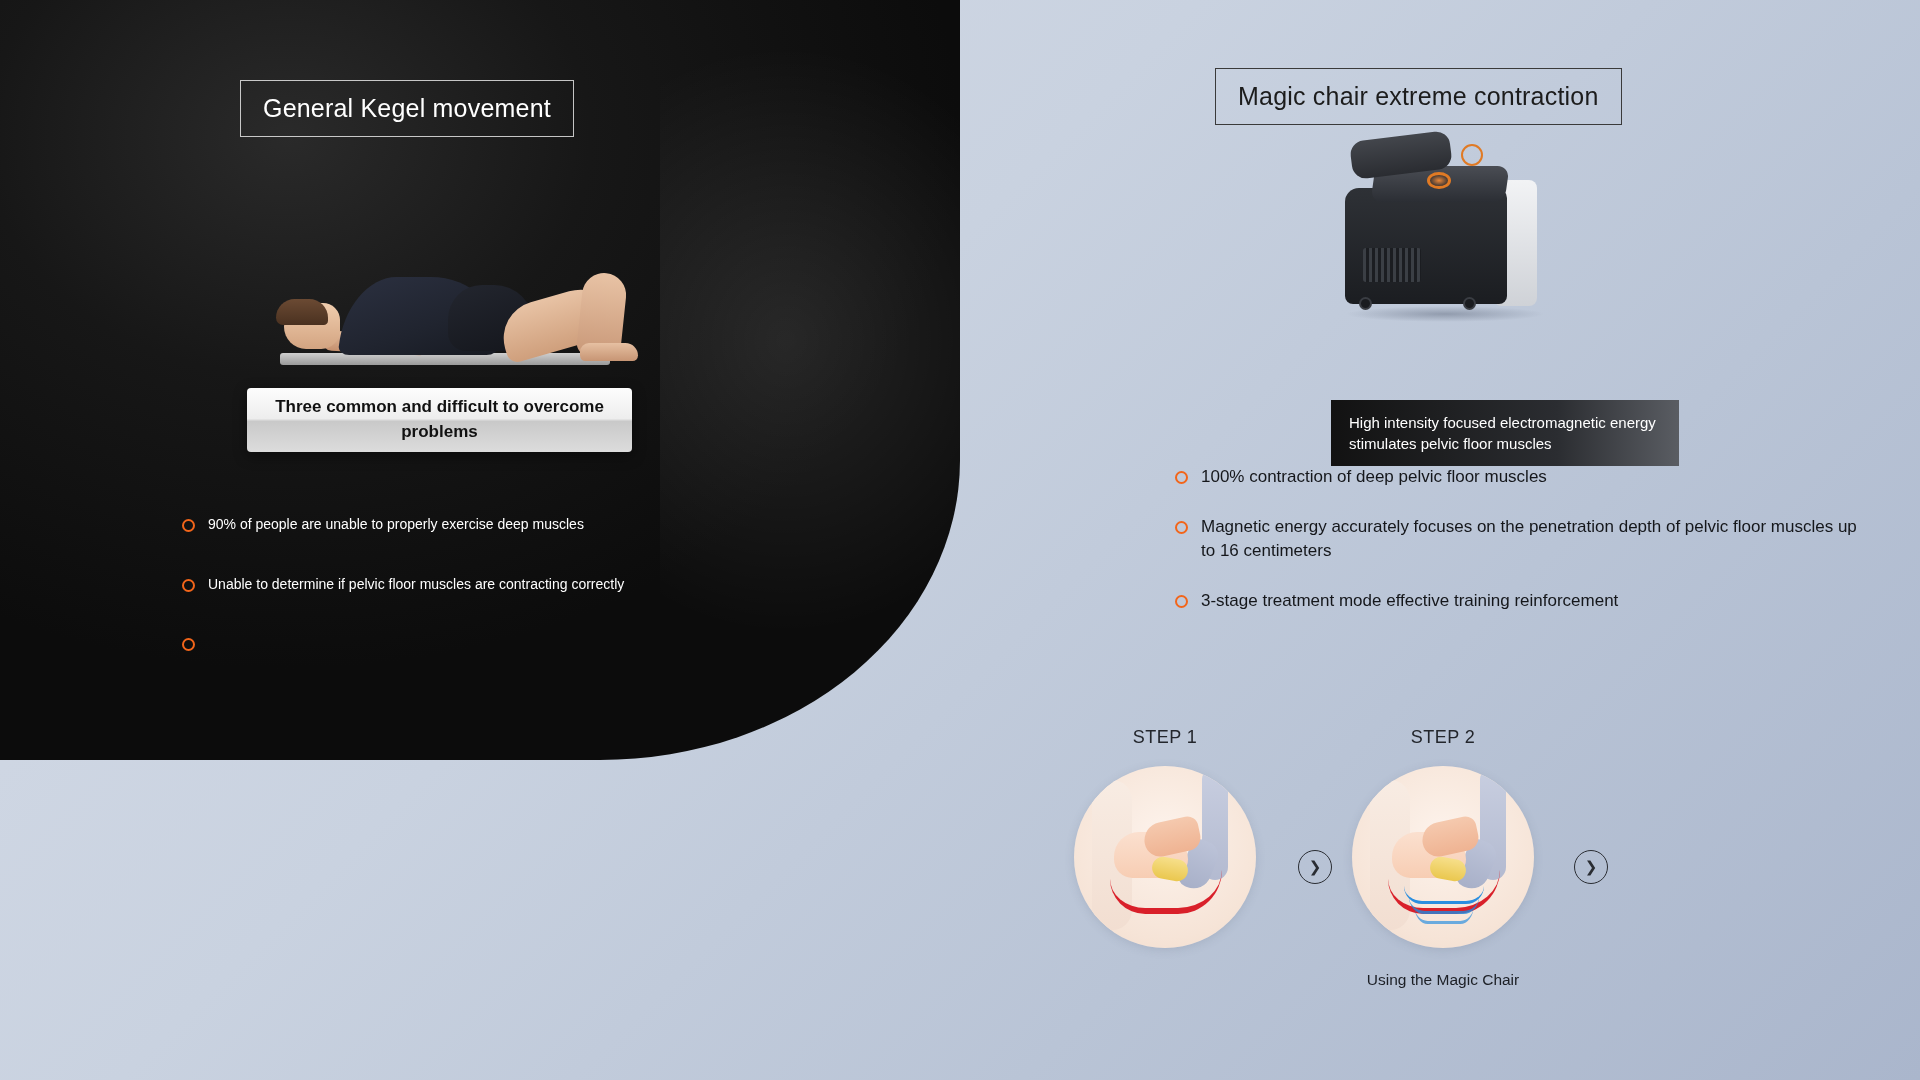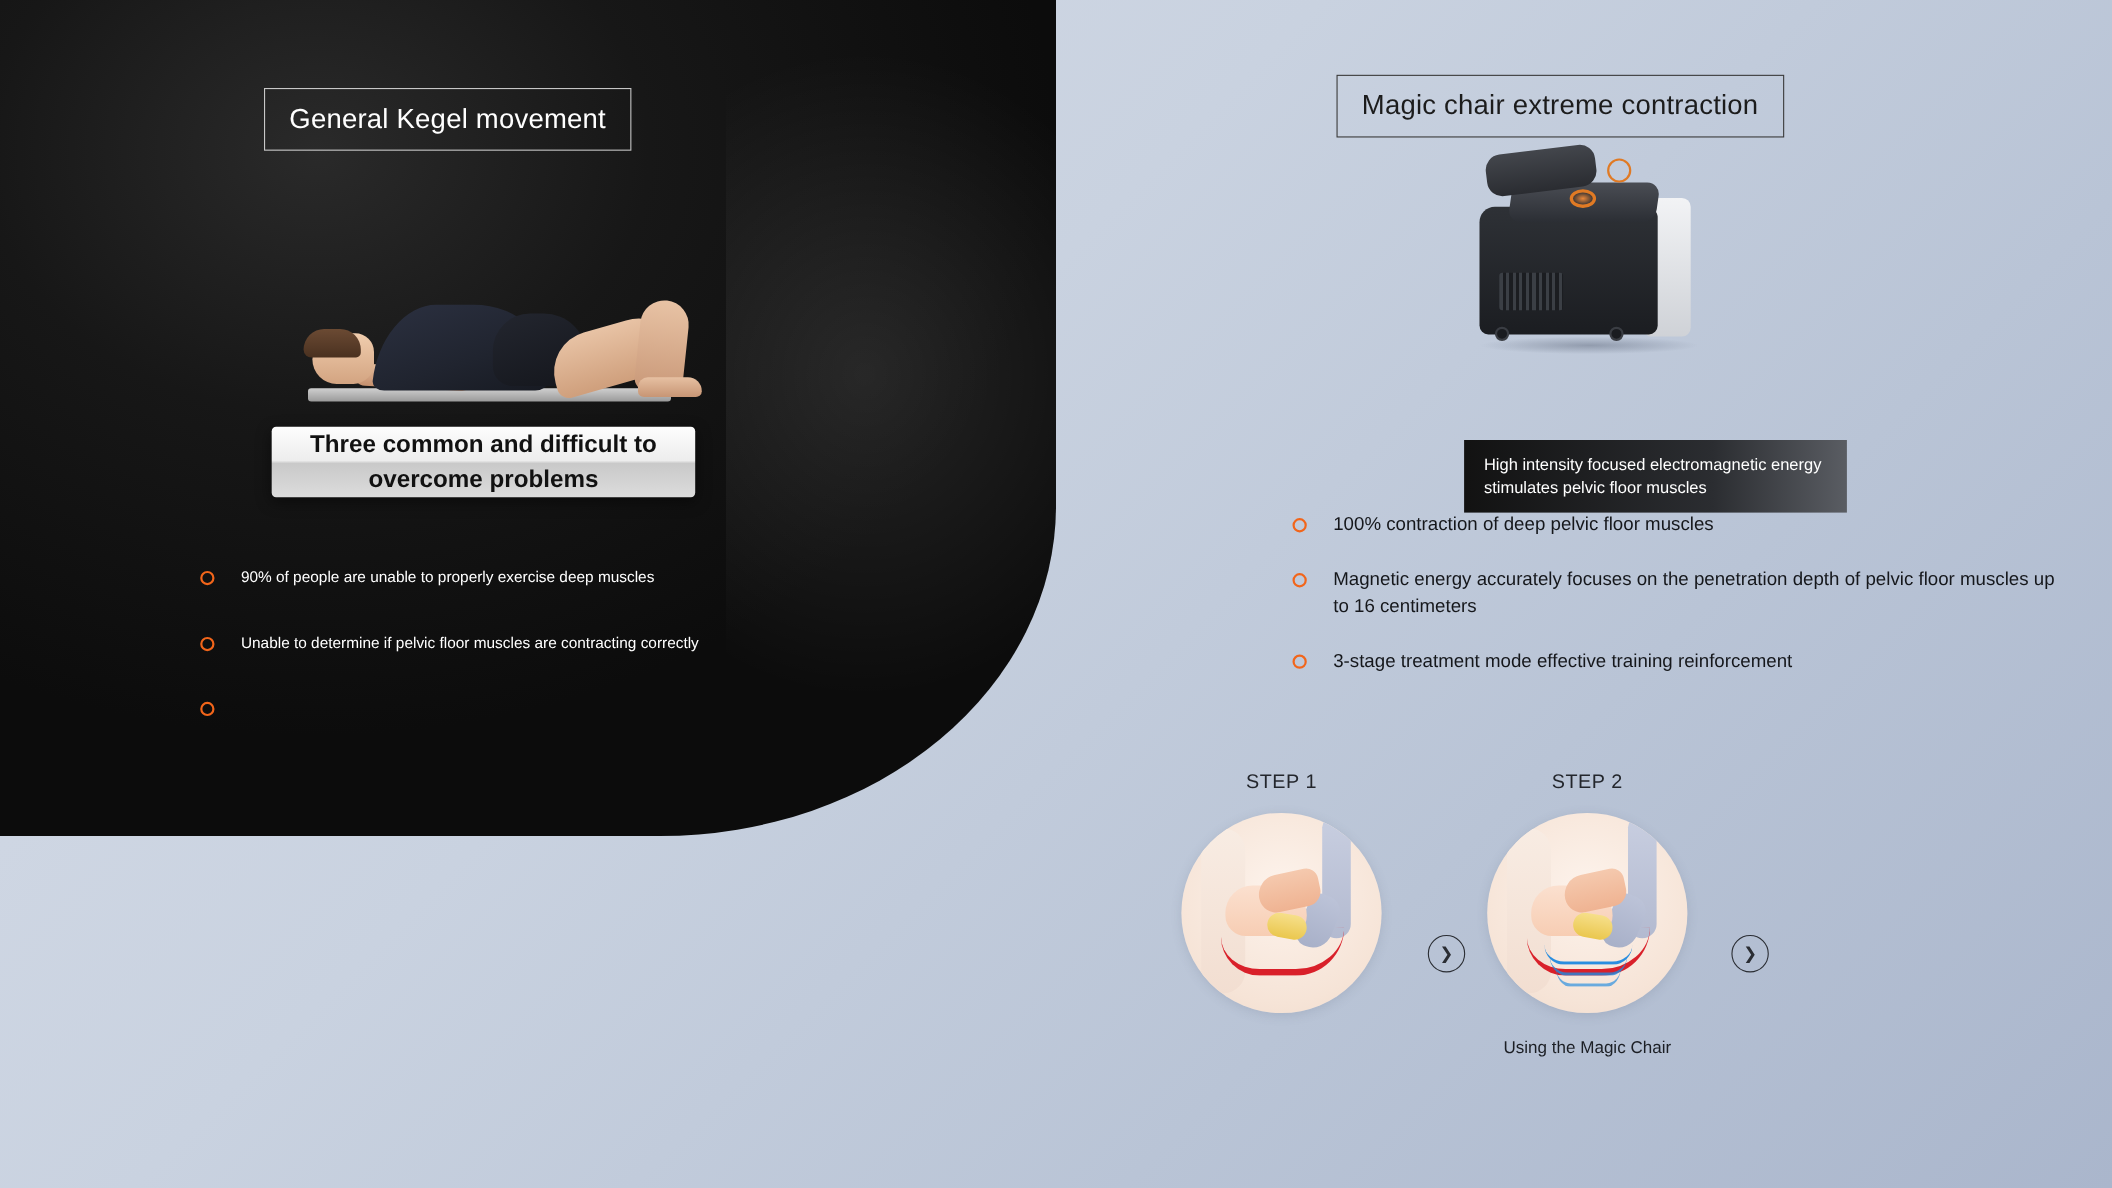--- a/index.html
+++ b/index.html
@@ -110,32 +110,31 @@
   
   .gloss-label {
     position: absolute;
     left: 247px; top: 388px;
     width: 385px; height: 64px;
     background: linear-gradient(180deg, #fdfdfd 0%, #ededed 48%, #c9c9c9 52%, #dcdcdc 100%);
     border-radius: 4px;
     display: flex; align-items: center; justify-content: center;
     text-align: center;
     color: #111;
-    font-size: 22px;
+    font-size: 17px;
     line-height: 1.45;
     font-weight: 600;
     box-shadow: 0 4px 14px rgba(0,0,0,0.45);
   }
 
   .bullet-list { position: absolute; }
   #left-bullets { left: 182px; top: 515px; width: 660px; }
   .bullet-row {
     display: flex; align-items: flex-start;
     margin-bottom: 40px;
-    gap: 11px;
   }
   .bullet-dot {
     flex: 0 0 auto;
     width: 13px; height: 13px;
     border: 2.5px solid #f2651a;
     border-radius: 50%;
     margin-top: 4px; margin-right: 13px;
   }
   #left-bullets .bullet-text {
     color: #ffffff;
@@ -239,20 +238,21 @@
     text-align: center;
   }
   .step.s1 { left: 10px; }
   .step.s2 { left: 288px; }
   .step.s3 { left: 564px; }
   .step-label {
     font-size: 18px;
     color: #23262c;
     letter-spacing: 0.5px;
     margin-bottom: 18px;
+    margin-top: 27px;
   }
   .step-circle {
     width: 182px; height: 182px;
     margin: 0 auto;
     border-radius: 50%;
     background: radial-gradient(circle at 50% 40%, #fdf3ec 0%, #f6e4d7 70%, #f0dacb 100%);
     position: relative;
     overflow: hidden;
     box-shadow: 0 2px 10px rgba(90,100,120,0.18);
   }

